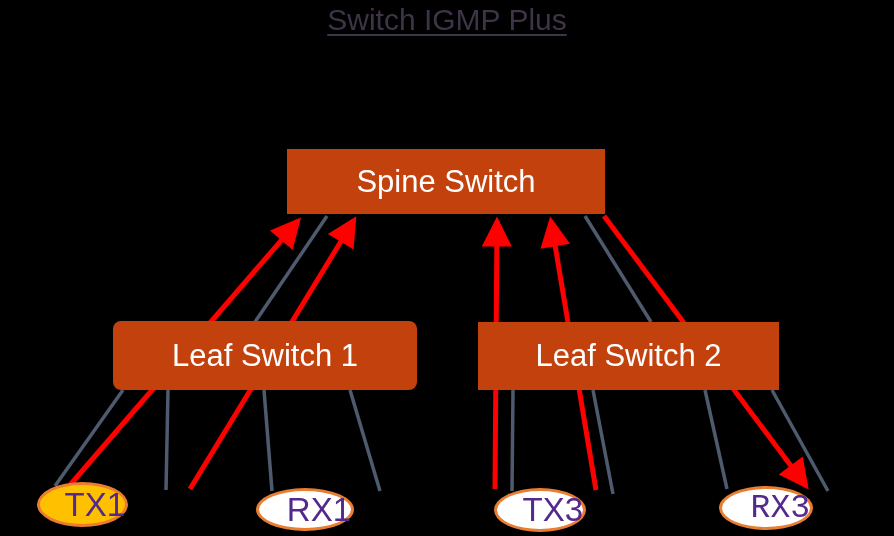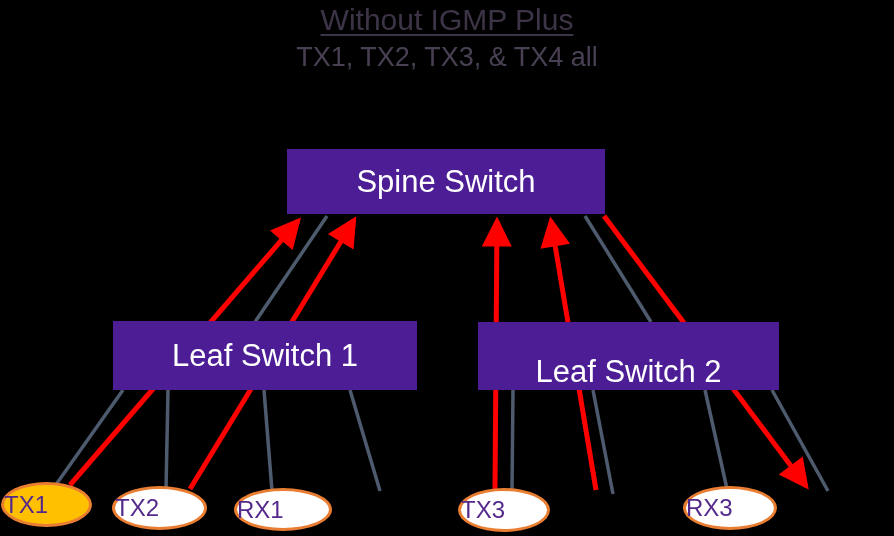--- a/index.html
+++ b/index.html
@@ -21,56 +21,56 @@
     text-decoration-thickness:2px;
     text-underline-offset:4px;
   }
   .subtitle{
     font-size:27px;line-height:39px;
     color:#494053;
   }
   .wires{position:absolute;left:0;top:0;z-index:1;}
   .switchbox{
     position:absolute;z-index:2;
-    background:#4c1d95;
+    background:#c2410c;
     color:#FFFFFF;
     display:flex;align-items:center;justify-content:center;
     font-size:31px;
   }
   .spine{left:287px;top:149px;width:318px;height:65px;}
-  .leaf1{left:113px;top:321px;width:304px;height:69px;}
-  .leaf2{left:478px;top:322px;width:301px;height:68px;align-items:flex-end;}
+  .leaf1{left:113px;top:321px;width:304px;height:69px;border-radius:8px;}
+  .leaf2{left:478px;top:322px;width:301px;height:68px;}
   .node{
     position:absolute;z-index:3;
     border:3px solid #E97D31;
     border-radius:50%;
     background:#FFFFFF;
     color:#54298C;
-    display:flex;align-items:center;justify-content:flex-start;
-    font-size:24px;
+    display:flex;align-items:center;justify-content:flex-end;
+    font-size:33px;
     box-sizing:border-box;
+    margin-left:36px;
   }
   .node.gold{background:#FFC000;}
   .n-tx1{left:1px;top:482px;width:91px;height:45px;}
   .n-tx2{left:112px;top:486px;width:95px;height:44px;}
-  .n-rx1{left:234px;top:488px;width:98px;height:43px;}
+  .n-rx1{left:220px;top:488px;width:98px;height:43px;}
   .n-rx2{left:343px;top:488px;width:98px;height:41px;}
   .n-tx3{left:458px;top:488px;width:92px;height:44px;}
   .n-tx4{left:570px;top:491px;width:93px;height:45px;}
-  .n-rx3{left:683px;top:486px;width:94px;height:44px;}
+  .n-rx3{left:683px;top:486px;width:94px;height:44px;font-family:Liberation Mono, monospace;}
   .n-rx4{left:798px;top:488px;width:94px;height:44px;}
 </style>
 </head>
 <body>
 
 <div class="canvas">
 
   <div class="titleblock">
-    <div class="title">Without IGMP Plus</div>
-    <div class="subtitle">TX1, TX2, TX3, &amp; TX4 all</div>
+    <div class="title">Switch IGMP Plus</div>
   </div>
 
   <svg class="wires" width="894" height="536" viewBox="0 0 894 536">
     <defs>
       <marker id="redhead" viewBox="0 0 10 10" refX="8.5" refY="5" markerWidth="7" markerHeight="6" orient="auto-start-reverse">
         <path d="M0,0 L10,5 L0,10 z" fill="#FF0000"></path>
       </marker>
     </defs>
 
     <g stroke="#4E5B6E" stroke-width="3.5">
@@ -101,23 +101,20 @@
   <div class="switchbox leaf1">
     <span>Leaf Switch 1</span>
   </div>
   <div class="switchbox leaf2">
     <span>Leaf Switch 2</span>
   </div>
 
   <div class="node gold n-tx1">
     <span>TX1</span>
   </div>
-  <div class="node n-tx2">
-    <span>TX2</span>
-  </div>
   <div class="node n-rx1">
     <span>RX1</span>
   </div>
   <div class="node n-tx3">
     <span>TX3</span>
   </div>
   <div class="node n-rx3">
     <span>RX3</span>
   </div>
 

